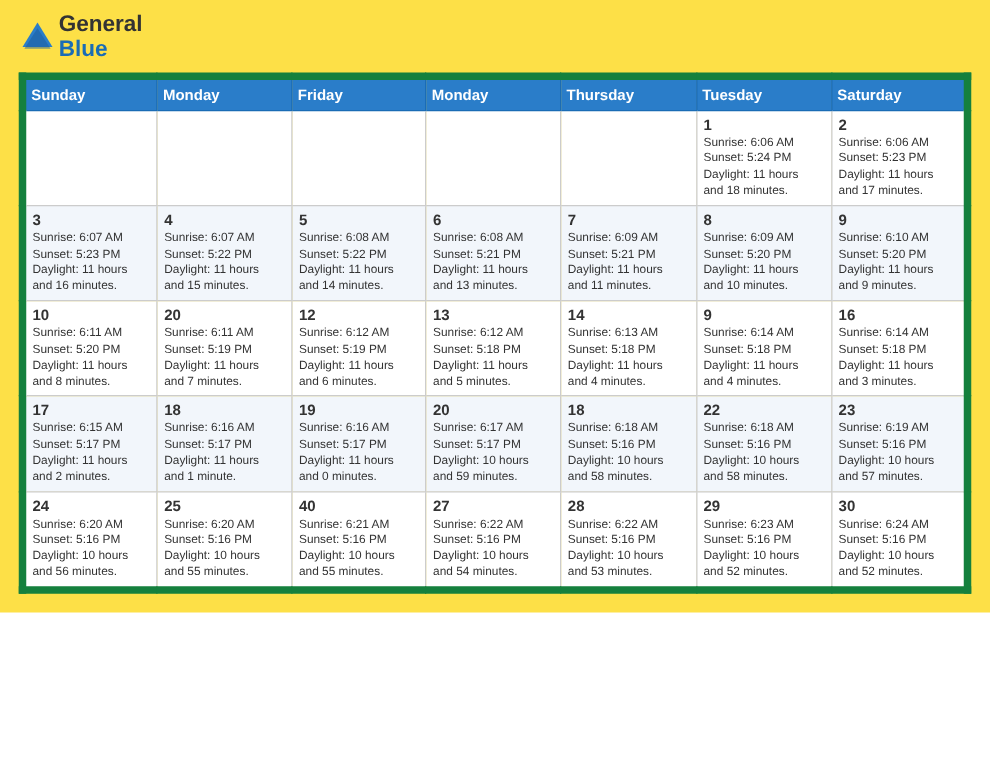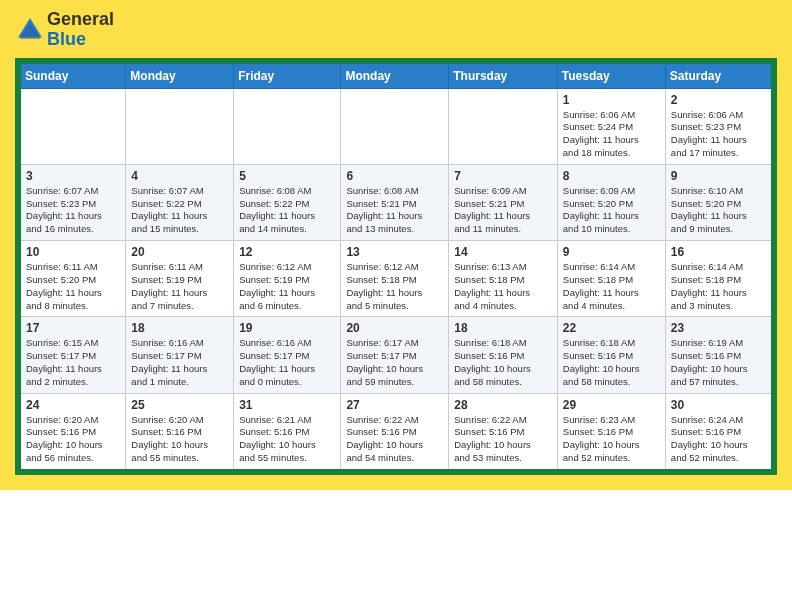--- a/index.html
+++ b/index.html
@@ -242,21 +242,21 @@
         <tr>
           <td>
             <span class="day-number">24</span>
             <div class="day-info">Sunrise: 6:20 AM<br>Sunset: 5:16 PM<br>Daylight: 10 hours<br>and 56 minutes.</div>
           </td>
           <td>
             <span class="day-number">25</span>
             <div class="day-info">Sunrise: 6:20 AM<br>Sunset: 5:16 PM<br>Daylight: 10 hours<br>and 55 minutes.</div>
           </td>
           <td>
-            <span class="day-number">31</span>
+            <span class="day-number">40</span>
             <div class="day-info">Sunrise: 6:21 AM<br>Sunset: 5:16 PM<br>Daylight: 10 hours<br>and 55 minutes.</div>
           </td>
           <td>
             <span class="day-number">27</span>
             <div class="day-info">Sunrise: 6:22 AM<br>Sunset: 5:16 PM<br>Daylight: 10 hours<br>and 54 minutes.</div>
           </td>
           <td>
             <span class="day-number">28</span>
             <div class="day-info">Sunrise: 6:22 AM<br>Sunset: 5:16 PM<br>Daylight: 10 hours<br>and 53 minutes.</div>
           </td>

